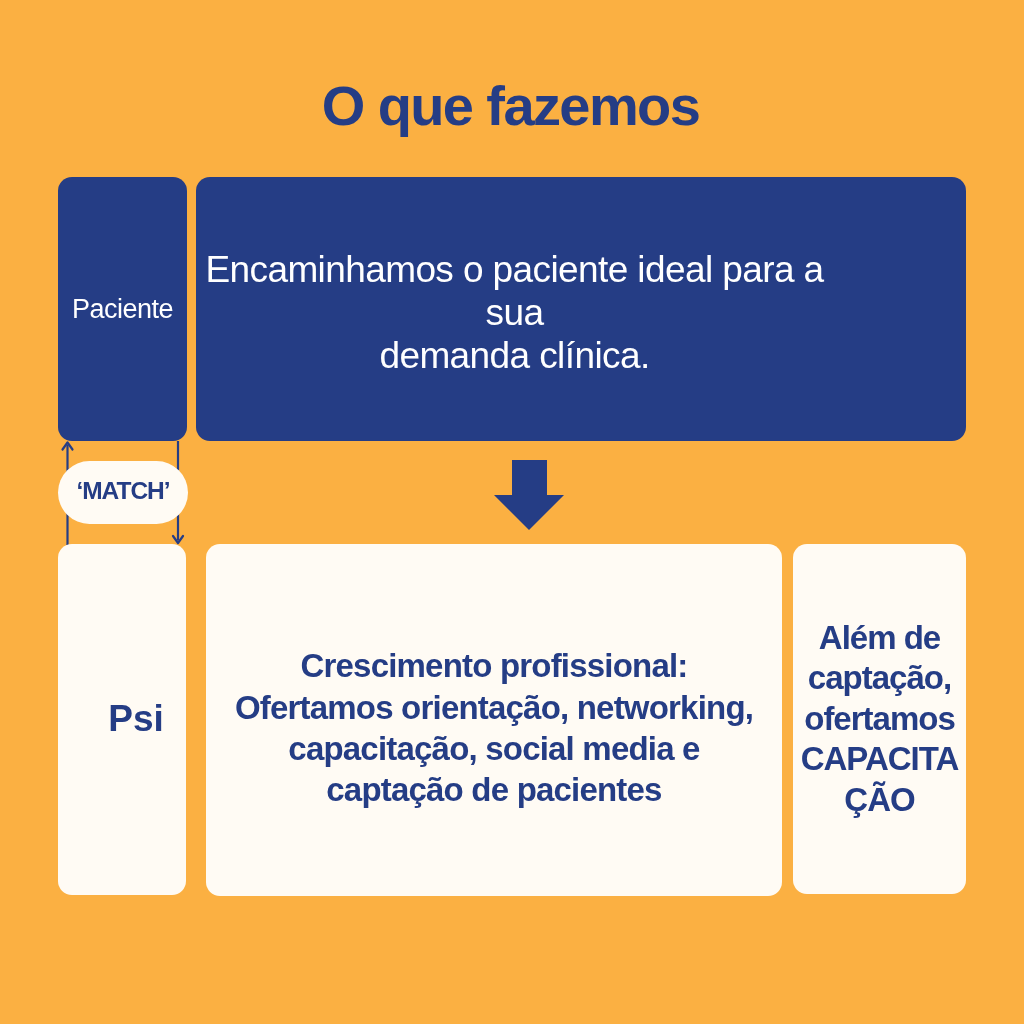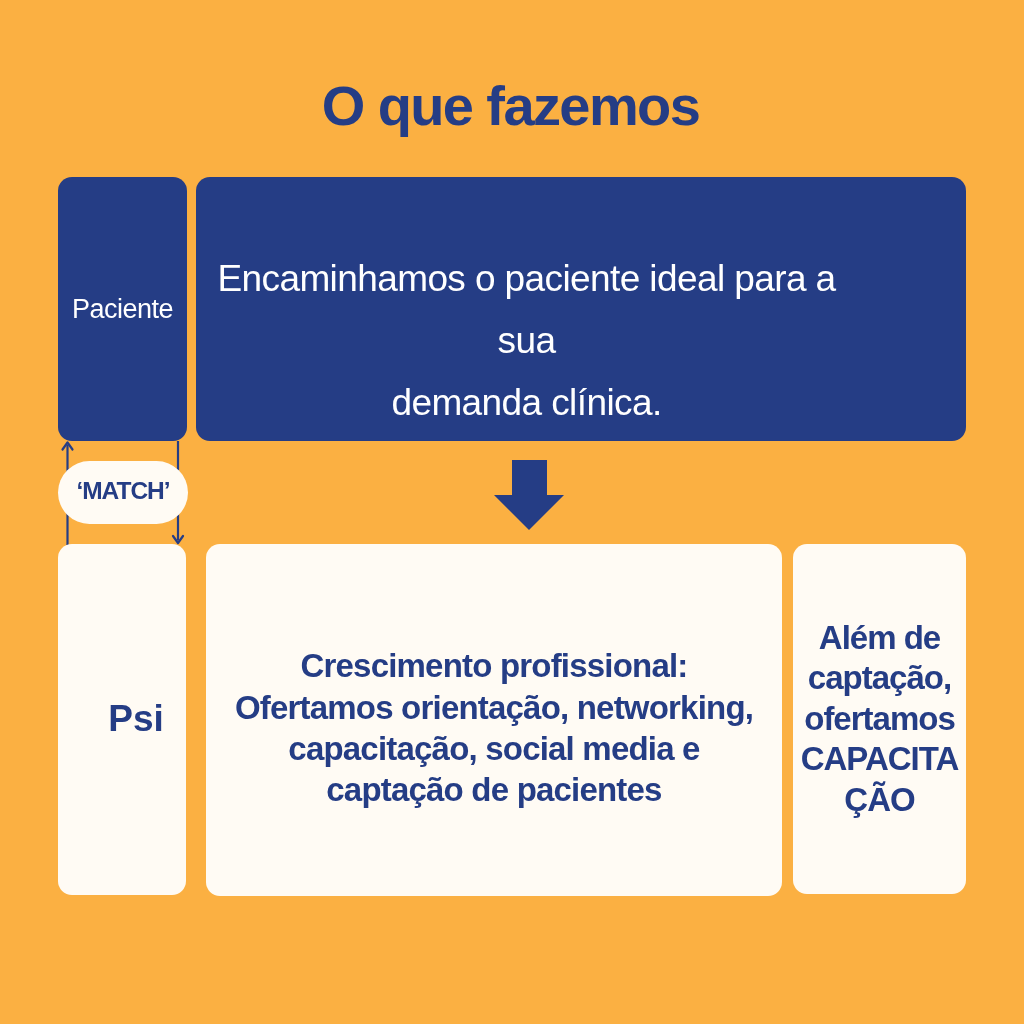--- a/index.html
+++ b/index.html
@@ -42,25 +42,25 @@
   }
   .box-paciente .label{
     font-size:27px;
     letter-spacing:-0.5px;
   }
   .box-referral{
     left:196px;top:177px;width:770px;height:264px;
   }
   .box-referral .text{
     position:absolute;
-    left:16px;top:248px;width:629px;
+    left:4px;top:248px;width:629px;
     margin-top:-177px;
     text-align:center;
     font-size:37px;
-    line-height:62px;
+    line-height:43px;
     letter-spacing:-0.6px;
     white-space:pre-line;
   }
   .pill-match{
     left:58px;top:461px;width:130px;height:63px;
     border-radius:31.5px;
     display:flex;align-items:center;justify-content:center;
   }
   .pill-match .label{
     font-size:24.5px;

